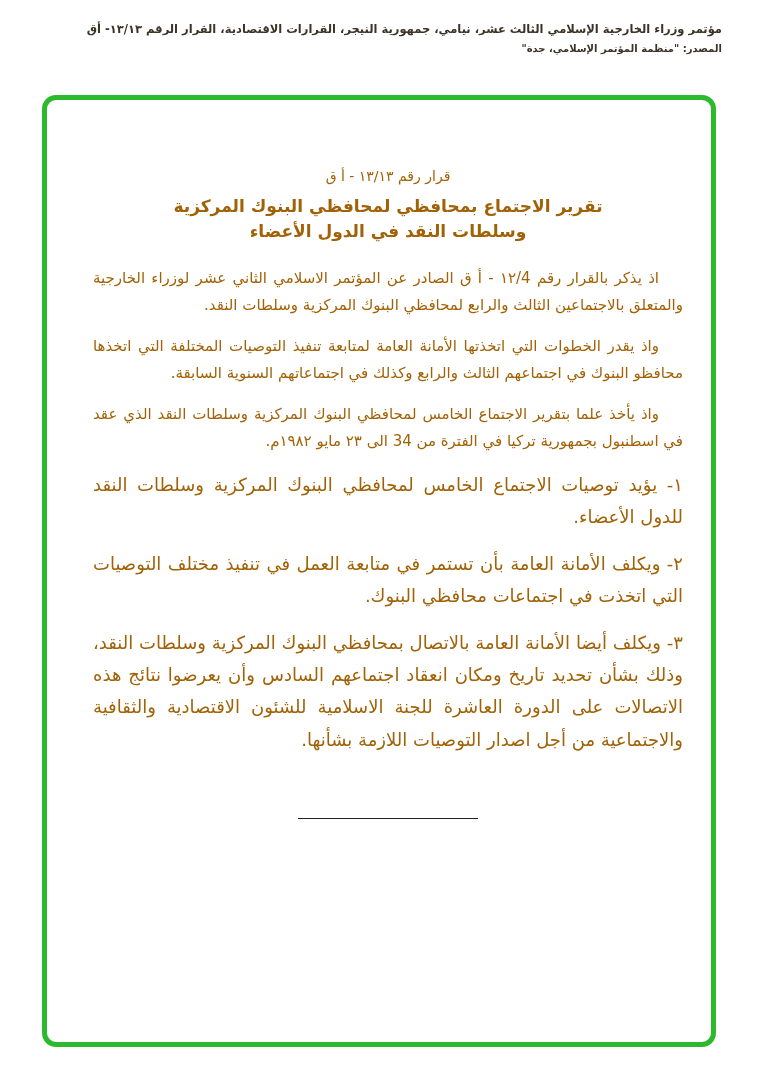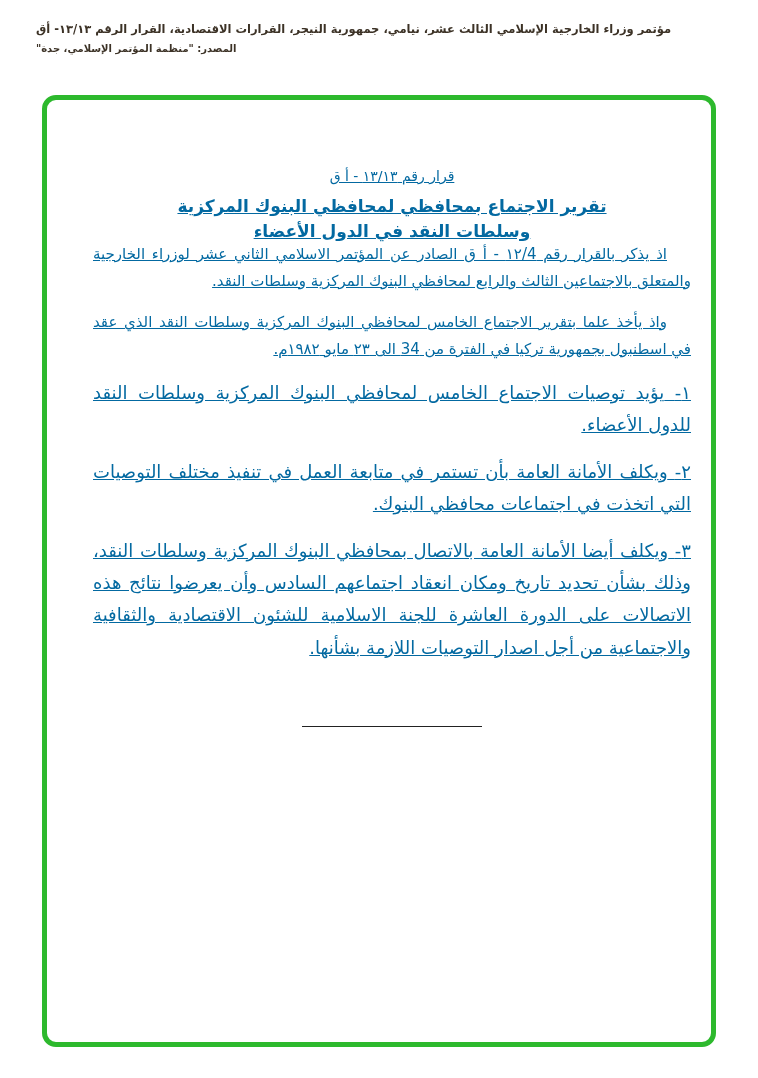--- a/index.html
+++ b/index.html
@@ -13,21 +13,21 @@
   }
   .page {
     position: relative;
     width: 758px;
     height: 1078px;
     background: #ffffff;
   }
   
   .top-header {
     direction: rtl;
-    text-align: left;
+    text-align: right;
     padding: 20px 36px 0 36px;
     color: #3c3226;
   }
   .header-line1 {
     font-size: 11.5px;
     font-weight: bold;
     line-height: 1.6;
     white-space: nowrap;
   }
   .header-line2 {
@@ -42,39 +42,39 @@
     top: 95px;
     width: 674px;
     height: 952px;
     box-sizing: border-box;
     border: 5px solid #2db92d;
     border-radius: 14px;
     background: #ffffff;
   }
   .doc-content {
     direction: rtl;
-    padding: 68px 20px 0 46px;
-    color: #0369a1;
-    text-decoration: underline;
+    padding: 68px 28px 0 46px;
+    color: #a16207;
   }
   .title-1 {
     text-align: center;
     font-size: 14px;
     margin-bottom: 12px;
   }
   .title-2 {
     text-align: center;
     font-size: 17px;
     font-weight: bold;
     margin-bottom: 5px;
   }
   .title-3 {
     text-align: center;
     font-size: 17px;
     font-weight: bold;
+    margin-bottom: 24px;
   }
   p.para {
     font-size: 15px;
     line-height: 1.8;
     margin: 0 0 14px 0;
     text-align: justify;
     text-indent: 1.6em;
   }
   p.item {
     font-size: 18px;
@@ -107,20 +107,21 @@
   </div>
 
   <div class="doc-frame">
     <div class="doc-content" dir="rtl" lang="ar">
 
       <div class="title-1">قرار رقم ١٣/١٣ - أ ق</div>
       <div class="title-2">تقرير الاجتماع بمحافظي لمحافظي البنوك المركزية</div>
       <div class="title-3">وسلطات النقد في الدول الأعضاء</div>
 
       <p class="para">اذ يذكر بالقرار رقم ١٢/4 - أ ق الصادر عن المؤتمر الاسلامي الثاني عشر لوزراء الخارجية والمتعلق بالاجتماعين الثالث والرابع لمحافظي البنوك المركزية وسلطات النقد.</p>
+      <p class="para">واذ يقدر الخطوات التي اتخذتها الأمانة العامة لمتابعة تنفيذ التوصيات المختلفة التي اتخذها محافظو البنوك في اجتماعهم الثالث والرابع وكذلك في اجتماعاتهم السنوية السابقة.</p>
       <p class="para">واذ يأخذ علما بتقرير الاجتماع الخامس لمحافظي البنوك المركزية وسلطات النقد الذي عقد في اسطنبول بجمهورية تركيا في الفترة من 34 الى ٢٣ مايو ١٩٨٢م.</p>
 
       <p class="item">
         <span class="num">١-</span>
         <span>يؤيد توصيات الاجتماع الخامس لمحافظي البنوك المركزية وسلطات النقد للدول الأعضاء.</span>
       </p>
 
       <p class="item">
         <span class="num">٢-</span>
         <span>ويكلف الأمانة العامة بأن تستمر في متابعة العمل في تنفيذ مختلف التوصيات التي اتخذت في اجتماعات محافظي البنوك.</span>

